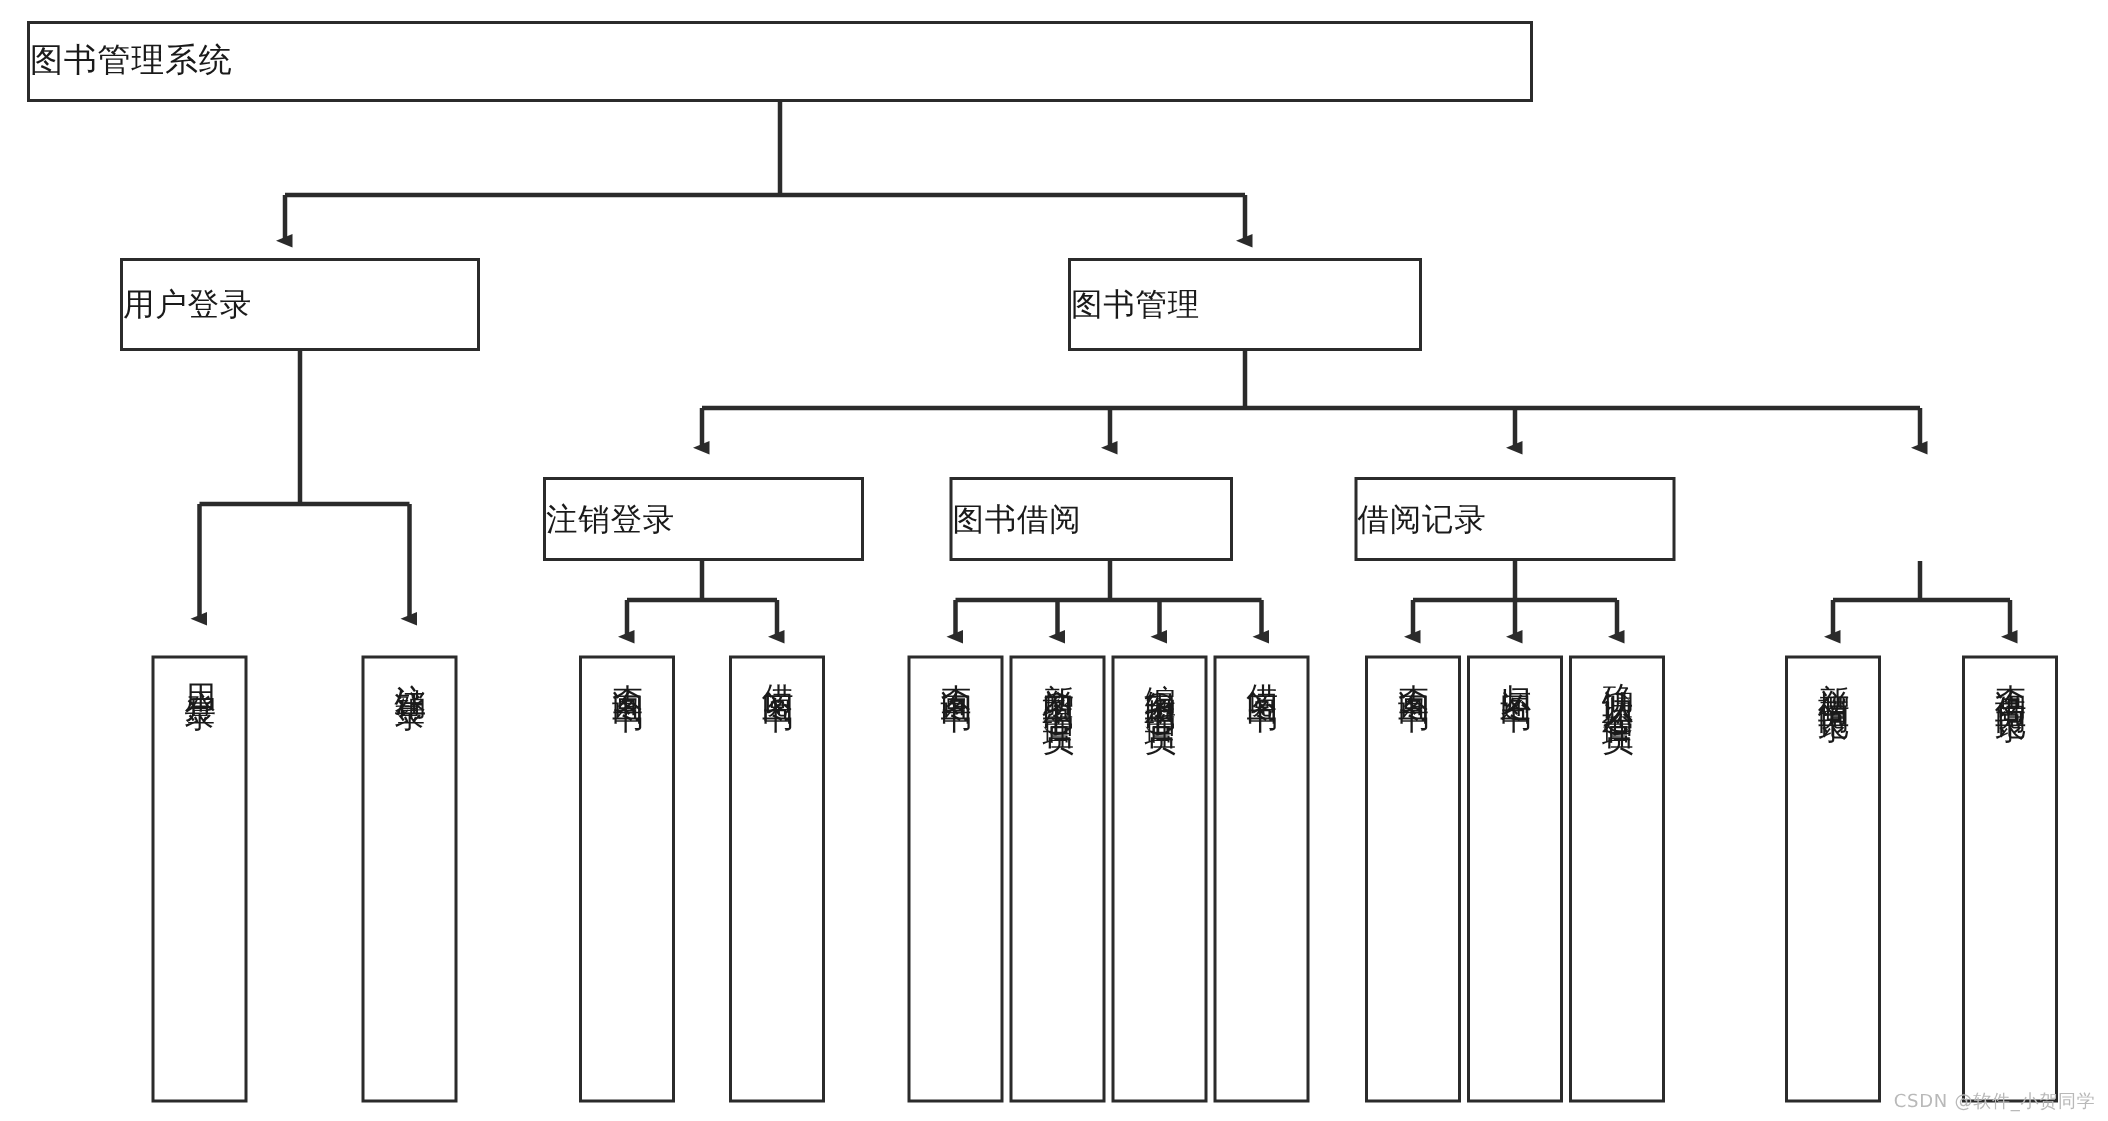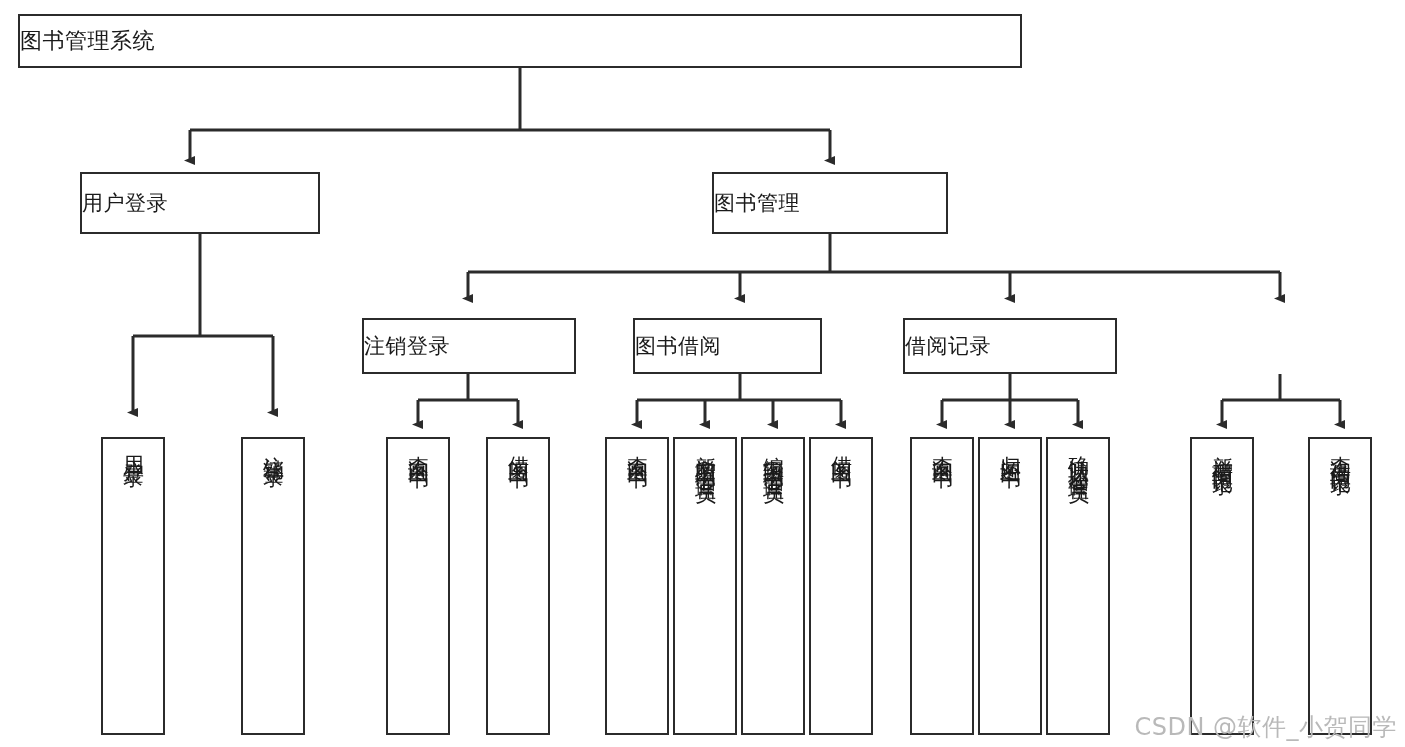--- a/index.html
+++ b/index.html
@@ -44,21 +44,21 @@
     letter-spacing:4px;
     line-height:1;
     white-space:nowrap;
     display:block;
   }
 
   .watermark{
     position:absolute;
     right:8px;
     bottom:4px;
-    font-size:24px;
+    font-size:12px;
     color:#b9b9b9;
     white-space:nowrap;
     letter-spacing:0.5px;
     z-index:5;
   }
 </style>
 </head>
 <body>
 
 <div id="canvas">

